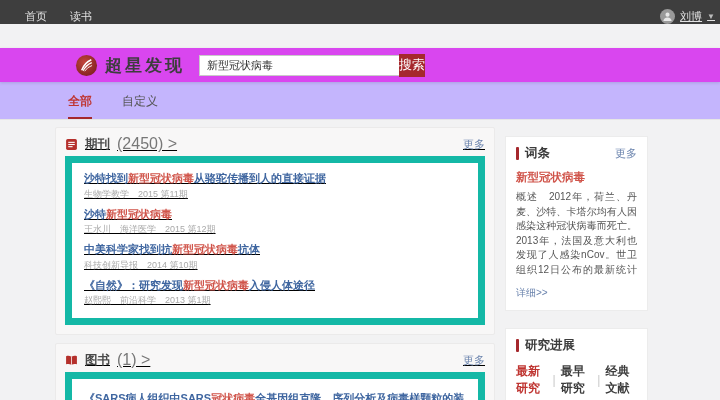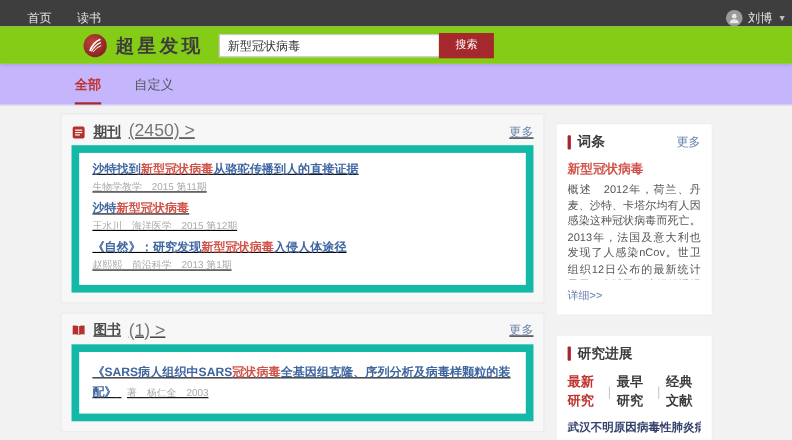--- a/index.html
+++ b/index.html
@@ -3,31 +3,31 @@
 <meta charset="utf-8">
 <style>
   * { margin:0; padding:0; box-sizing:border-box; }
   html,body { width:720px; height:400px; overflow:hidden; }
   body { font-family:"Liberation Sans","DejaVu Sans",sans-serif; background:#f2f2f3; position:relative; }
 
   
   .topbar { height:24px; background:#3e3e3e; display:flex; align-items:flex-end; padding:0 5px 0 25px; color:#e3e3e3; font-size:11px;gap:15px; }
   .topnav { display:flex; gap:23px; }
   .topnav span { cursor:pointer; }
-  .userbox { margin-left:auto; display:flex; align-items:center; gap:5px; cursor:pointer; }
+  .userbox { margin-left:auto; display:flex; align-items:center; gap:5px; cursor:pointer;text-decoration:underline; }
   .avatar { width:15px; height:15px; border-radius:50%; background:#9a9a9a; display:flex; align-items:center; justify-content:center; overflow:hidden; }
   .caret { font-size:8px; color:#bbb; }
 
   
-  .header { height:34px; background:#84cc16; display:flex; align-items:center; box-shadow:0 1px 3px rgba(0,0,0,.12); position:relative; z-index:2; }
+  .header { height:34px; background:#d946ef; display:flex; align-items:center; box-shadow:0 1px 3px rgba(0,0,0,.12); position:relative; z-index:2;margin-top:24px; }
   .brand { margin-left:75px; display:flex; align-items:center; gap:7px; }
   .brand-name { font-size:17px; font-weight:bold; color:#3d3d3d; letter-spacing:3px; }
   .searchwrap { margin-left:14px; display:flex; align-items:center; }
   .search-input { width:200px; height:21px; border:1px solid #c9c9c9; border-right:none; font-size:11px; padding:0 7px; color:#333; outline:none; font-family:inherit; }
-  .search-btn { width:50px; height:23px; background:#a5282d; color:#fff; border:none; font-size:10px; cursor:pointer; font-family:Liberation Sans, sans-serif; }
+  .search-btn { width:26px; height:23px; background:#a5282d; color:#fff; border:none; font-size:13px; cursor:pointer; font-family:Liberation Sans, sans-serif; }
 
   
   .tabsrow { padding:11px 0 0 68px; display:flex; gap:30px; font-size:12px; border-bottom:1px solid #e6e6e6; background:#c4b5fd; }
   .tab { color:#555; padding-bottom:7px; cursor:pointer; }
   .tab.active { color:#bf3430; border-bottom:2px solid #a5282d; font-weight:bold; }
 
   
   .layout { display:flex; padding:7px 0 0 55px; gap:10px; align-items:flex-start; }
   .main { width:440px; display:flex; flex-direction:column; gap:8px; }
   .side { width:143px; display:flex; flex-direction:column; gap:17px; padding-top:9px; }
@@ -131,20 +131,24 @@
       <div class="panel">
         <div class="jitem">
           <div class="jtitle"><span>沙特找到</span><span class="hl">新型冠状病毒</span><span>从骆驼传播到人的直接证据</span></div>
           <div class="jmeta">生物学教学　2015 第11期</div>
         </div>
         <div class="jitem">
           <div class="jtitle"><span>沙特</span><span class="hl">新型冠状病毒</span></div>
           <div class="jmeta">王水川　海洋医学　2015 第12期</div>
         </div>
         <div class="jitem">
+          <div class="jtitle"><span>中美科学家找到抗</span><span class="hl">新型冠状病毒</span><span>抗体</span></div>
+          <div class="jmeta">科技创新导报　2014 第10期</div>
+        </div>
+        <div class="jitem">
           <div class="jtitle"><span>《自然》：研究发现</span><span class="hl">新型冠状病毒</span><span>入侵人体途径</span></div>
           <div class="jmeta">赵熙熙　前沿科学　2013 第1期</div>
         </div>
       </div>
     </div>
 
     <div class="card">
       <div class="card-head">
         <span class="icon">
           <svg width="13" height="13" viewBox="0 0 24 24">

